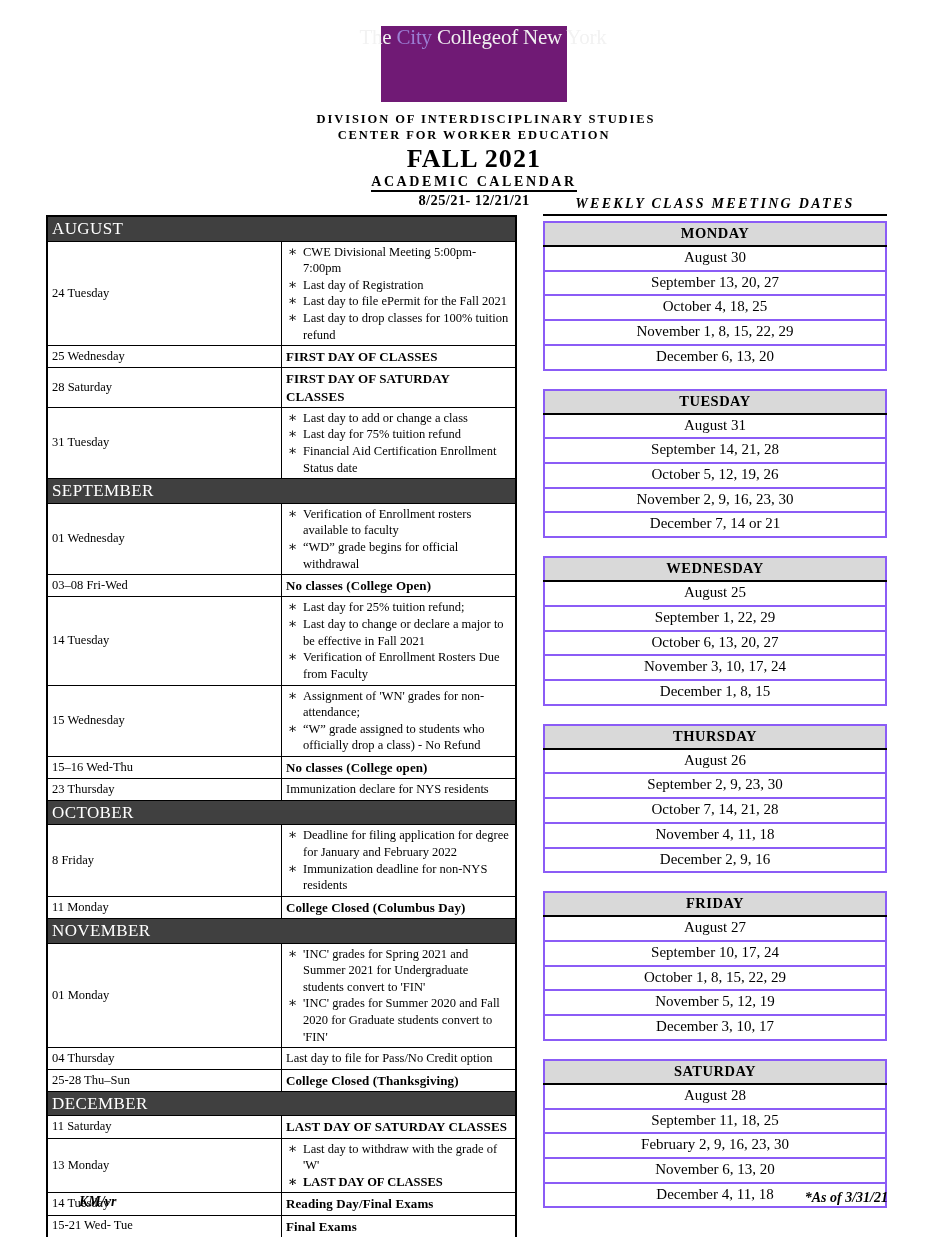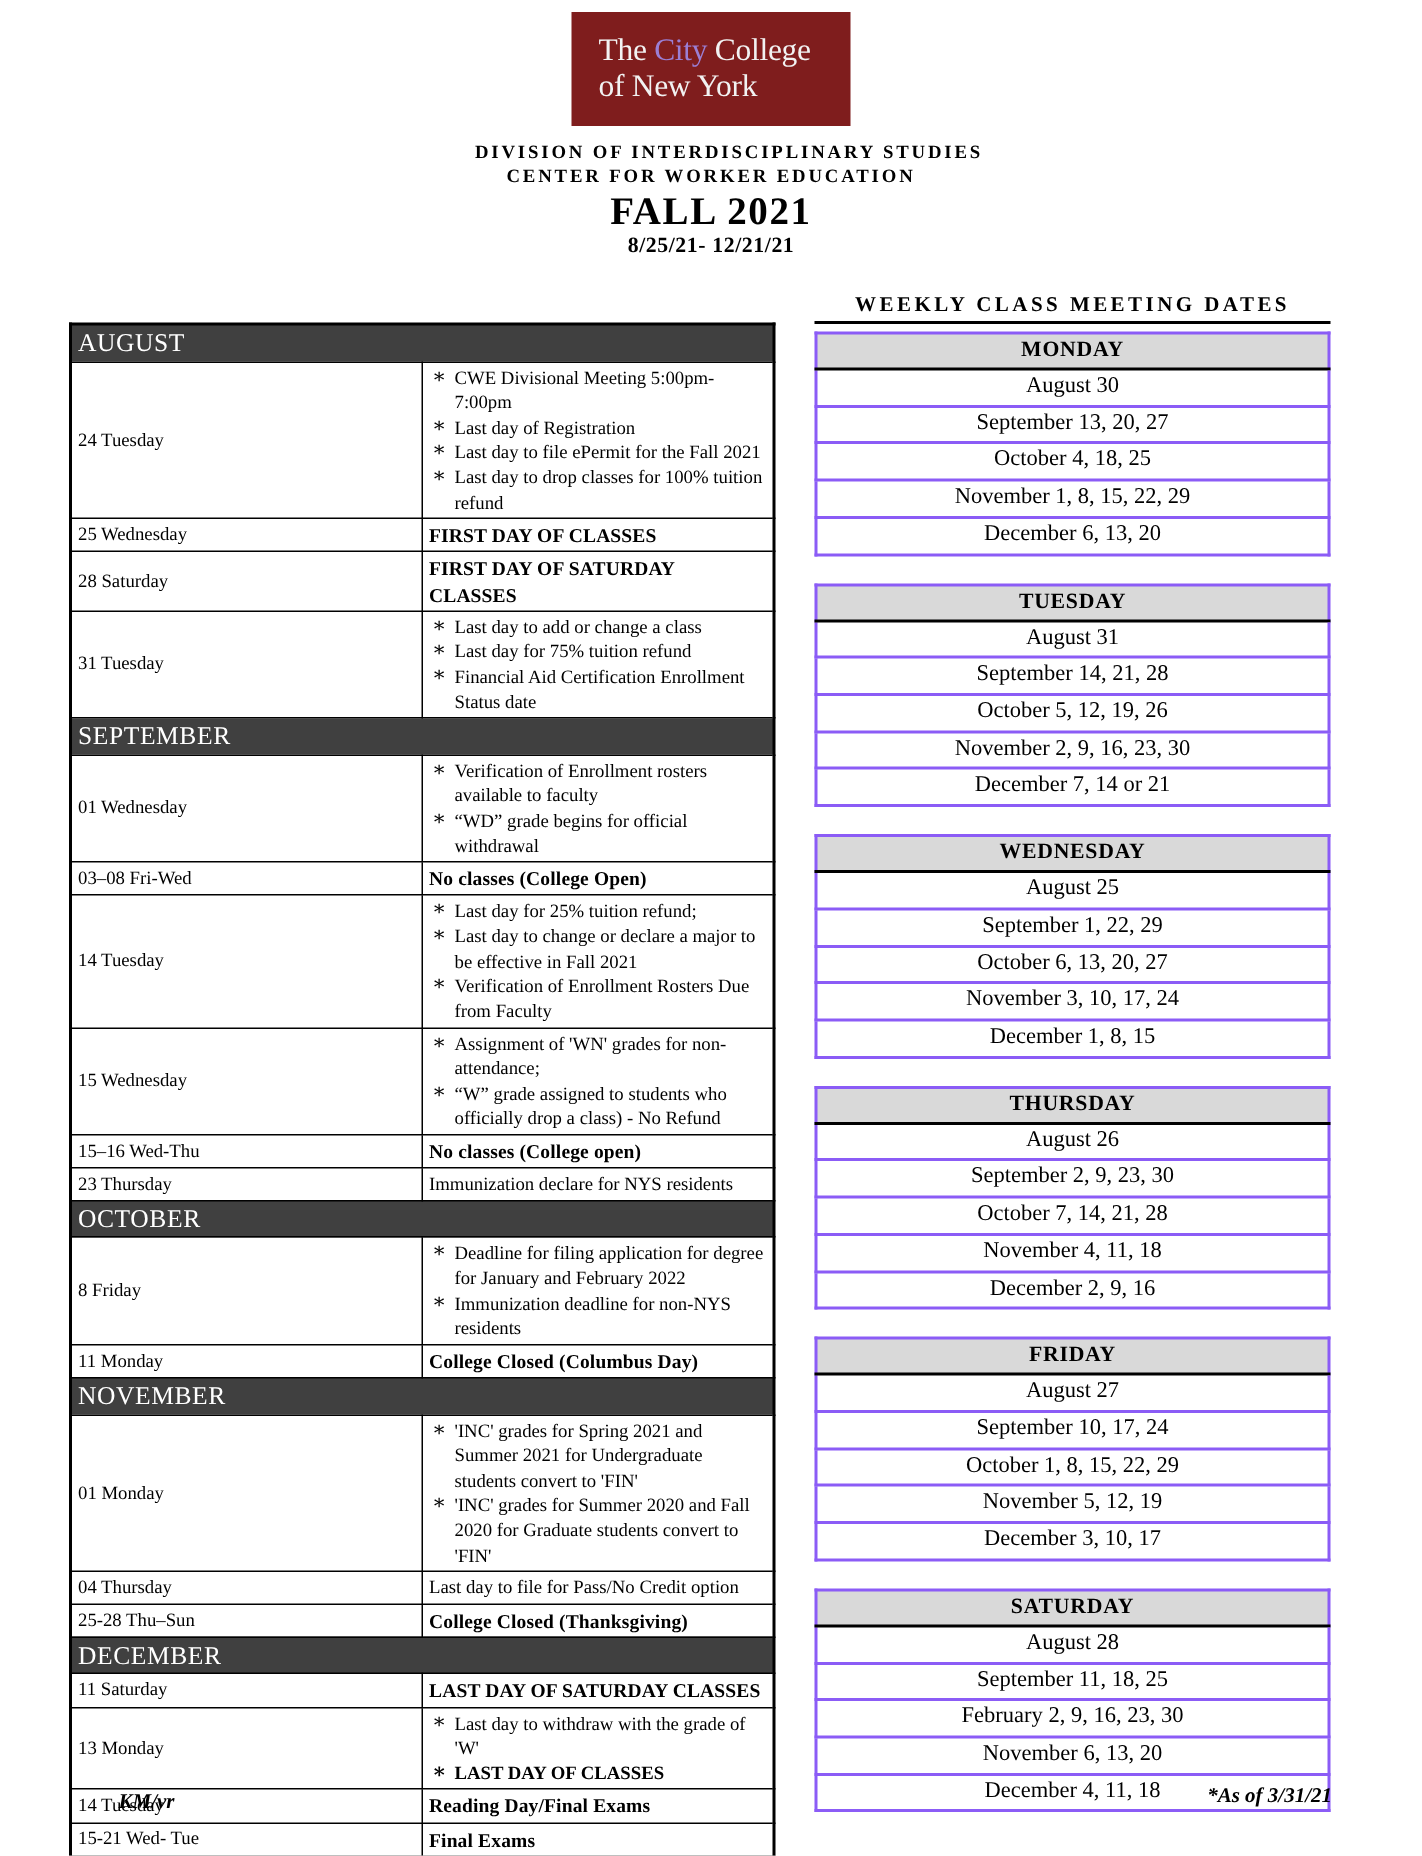--- a/index.html
+++ b/index.html
@@ -15,24 +15,25 @@
     color: #000000;
     overflow: hidden;
   }
 
   
   .header { width: 100%; padding-top: 8px; }
 
   .logo-wrap { display: flex; justify-content: center; }
   .logo {
     width: 186px; height: 76px;
-    background: #7f1d1d;
-    display: flex; flex-direction: column;
+    background: #701a75;
+    display: flex; flex-direction: row;
     justify-content: center;
     padding-left: 18px;
+    margin-top: 18px;
   }
   .logo-line {
     font-family: "Liberation Serif", "DejaVu Serif", serif;
     font-size: 21px;
     line-height: 1.12;
     color: #f2f2f2;
     white-space: nowrap;
     letter-spacing: -0.2px;
   }
   .logo-city { color: #9b7fd4; }
@@ -152,20 +153,21 @@
   
   .weekly-title {
     font-weight: bold;
     font-size: 14px;
     letter-spacing: 2.3px;
     text-align: center;
     padding-bottom: 2px;
     margin-bottom: 5px;
     border-bottom: 2px solid #000;
     width: 344px;
+    font-style: italic;
   }
   table.week {
     border-collapse: collapse;
     width: 344px;
     table-layout: fixed;
     border: 2px solid #000;
     margin-bottom: 18px;
   }
   table.week td {
     border: 2px solid #8b5cf6;
@@ -211,20 +213,21 @@
 <div class="header">
   <div class="logo-wrap">
     <div class="logo">
       <div class="logo-line"><span>The </span><span class="logo-city">City</span><span> College</span></div>
       <div class="logo-line">of New York</div>
     </div>
   </div>
   <div class="subtitle1">DIVISION OF INTERDISCIPLINARY STUDIES</div>
   <div class="subtitle2">CENTER FOR WORKER EDUCATION</div>
   <div class="term-title">FALL 2021</div>
+  <div class="cal-label"><span>ACADEMIC CALENDAR</span></div>
   <div class="date-range">8/25/21- 12/21/21</div>
 </div>
 
 <div class="content">
   <div class="col-left">
     <table class="cal">
       <tbody id="cal-body">
           <tr>
             <td class="month-bar" colspan="2">AUGUST</td>
           </tr>

